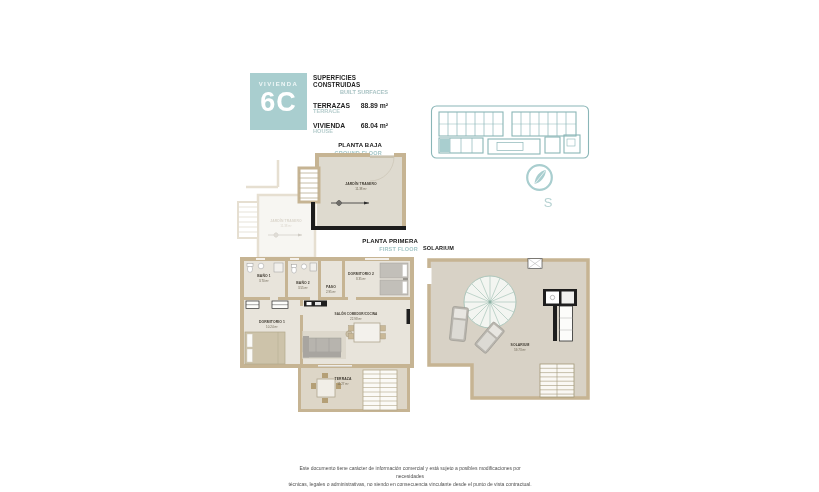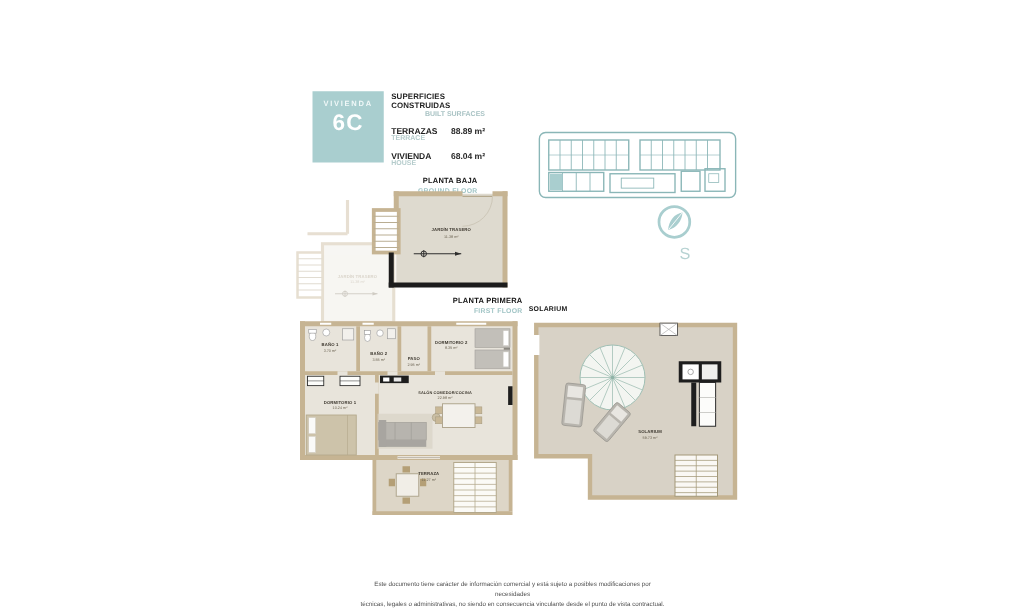--- a/index.html
+++ b/index.html
@@ -3,21 +3,21 @@
 <meta charset="utf-8">
 <style>
   html,body{margin:0;padding:0;background:#fff;}
   .canvas{position:relative;width:819px;height:492px;background:#ffffff;
           font-family:"Liberation Sans",sans-serif;overflow:hidden;}
   .abs{position:absolute;}
 
   
   .unit-box{left:250px;top:73px;width:57px;height:57px;background:#a9cecf;color:#fff;text-align:center;}
   .unit-box .lbl{font-size:6px;font-weight:bold;letter-spacing:1.4px;margin-top:8px;color:#f0f8f8;}
-  .unit-box .num{font-size:18px;font-weight:bold;line-height:1;margin-top:2px;letter-spacing:1px;}
+  .unit-box .num{font-size:27px;font-weight:bold;line-height:1;margin-top:2px;letter-spacing:1px;}
   .surfaces{left:313px;top:74px;width:75px;}
   .surf-title{font-size:6.3px;font-weight:bold;color:#1f1f1f;letter-spacing:.1px;}
   .surf-sub{font-size:5.6px;font-weight:bold;color:#a9c3c4;text-align:right;margin-top:1px;}
   .surf-row{margin-top:7px;display:flex;justify-content:space-between;align-items:flex-start;}
   .surf-name{font-size:6.8px;font-weight:bold;color:#1f1f1f;line-height:1.05;}
   .surf-name .en{font-size:5.6px;font-weight:bold;color:#b5cccc;}
   .surf-val{font-size:6.8px;font-weight:bold;color:#1f1f1f;}
 
   
   .plan-title{text-align:right;line-height:1.3;}

